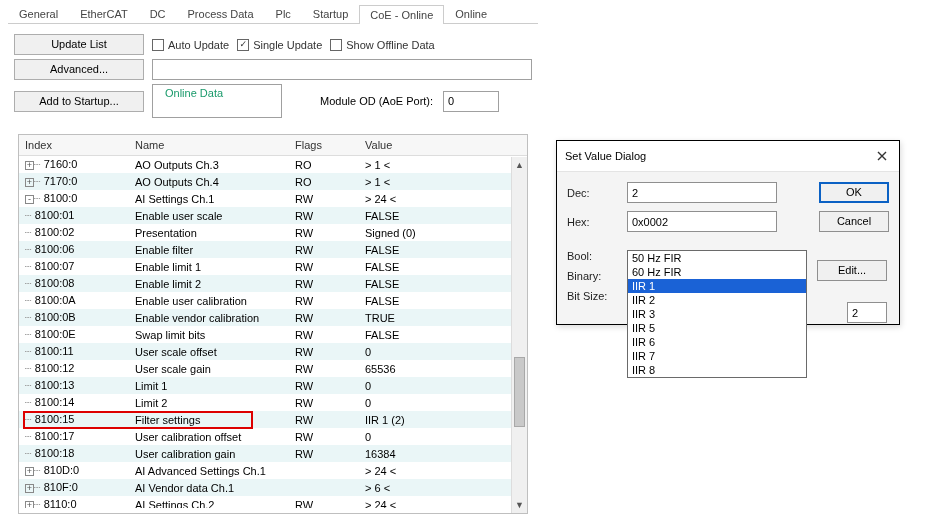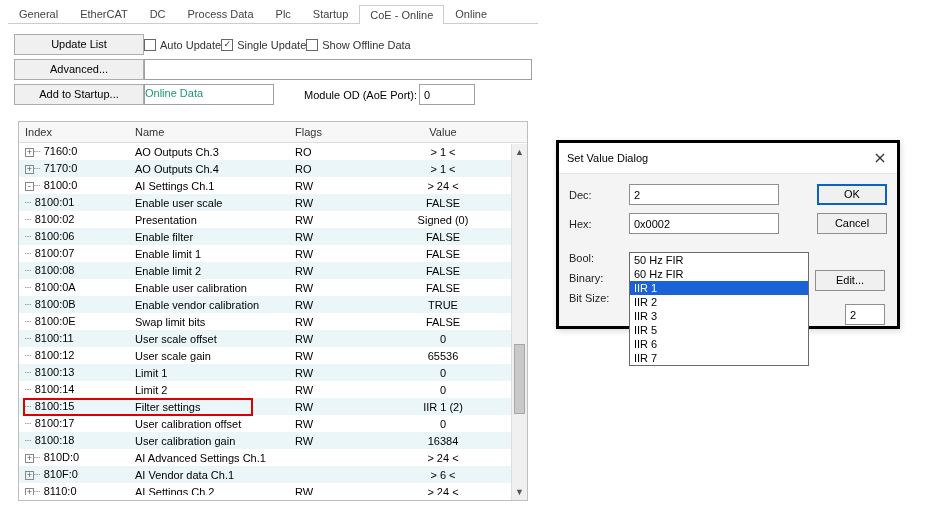--- a/index.html
+++ b/index.html
@@ -4,64 +4,64 @@
 <style>
   * { box-sizing: border-box; font-family: "Segoe UI", Tahoma, Arial, sans-serif; font-size: 11px; }
   body { margin: 0; background: #fff; width: 930px; height: 520px; position: relative; }
 
   
   .left { position: absolute; left: 8px; top: 4px; width: 530px; }
   .tabs { display: flex; border-bottom: 1px solid #ccc; }
   .tab { padding: 3px 10px; color: #444; cursor: pointer; border: 1px solid transparent; border-bottom: none; }
   .tab.active { border-color: #ccc; background: #fff; position: relative; top: 1px; }
   .controls { padding: 10px 6px 6px 6px; }
-  .row { display: flex; align-items: center; gap: 0; margin-bottom: 4px; }
+  .row { display: flex; align-items: center; gap: 8px; margin-bottom: 4px; }
   .btn { width: 130px; height: 21px; border: 1px solid #adadad; background: #f0f0f0; text-align: center; line-height: 19px; cursor: pointer; }
   .chk { display: inline-flex; align-items: center; gap: 4px; color: #333; }
   .chkbox { width: 12px; height: 12px; border: 1px solid #666; display: inline-flex; align-items: center; justify-content: center; font-size: 9px; line-height: 1; }
   .longbox { flex: 1; height: 21px; border: 1px solid #a0a0a0; }
-  .onlinebadge { width: 130px; height: 21px; border: 1px solid #a0a0a0; color: #1a9a6b; padding: 2px 0; }
+  .onlinebadge { width: 130px; height: 34px; border: 1px solid #a0a0a0; color: #1a9a6b; padding: 2px 12px; }
   .modlabel { margin-left: 30px; }
   .modinput { width: 56px; height: 21px; border: 1px solid #a0a0a0; padding: 2px 4px; margin-left: 2px; }
   .tablewrap { position: relative; margin: 6px 6px 0 10px; width: 510px; height: 380px; border: 1px solid #bfbfbf; overflow: hidden; background: #fff; }
   .thead { display: flex; background: #f7f7f7; border-bottom: 1px solid #ddd; }
   .thead div { padding: 4px 6px; color: #333; }
   .col-idx { width: 110px; }
   .col-name { width: 160px; }
   .col-flags { width: 70px; }
-  .col-val  { flex: 1; text-align: center; }
+  .col-val  { flex: 1; }
   .tbody { height: 352px; overflow: hidden; }
   .tr { display: flex; align-items: center; height: 17px; }
   .tr.alt { background: #eaf6f7; }
   .tr .cell { padding: 0 6px; white-space: nowrap; overflow: hidden; }
   .tr .pm { width: 12px; text-align: center; color: #555; }
   .tr .dots { color: #999; font-family: monospace; }
   .highlightbox { position: absolute; border: 2px solid #d00; pointer-events: none; }
   .scrollbar { position: absolute; right: 0; top: 22px; bottom: 0; width: 16px; background: #f0f0f0; border-left: 1px solid #ddd; }
   .sbtn { height: 16px; display:flex; align-items:center; justify-content:center; color:#555; font-size:9px; }
   .thumb { position: absolute; left: 2px; right: 2px; background: #c9c9c9; border: 1px solid #a8a8a8; }
 
   
-  .dialog { position: absolute; left: 556px; top: 140px; width: 344px; border: 3px solid #000000; background: #f4f4f4; box-shadow: 1px 2px 6px rgba(0,0,0,.15); }
+  .dialog { position: absolute; left: 556px; top: 140px; width: 344px; border: 1px solid #000000; background: #f4f4f4; box-shadow: 1px 2px 6px rgba(0,0,0,.15); }
   .titlebar { display:flex; align-items:center; justify-content:space-between; padding: 6px 8px; background: #fff; border-bottom: 1px solid #e4e4e4; }
   .closex { width:18px; height:18px; display:flex; align-items:center; justify-content:center; cursor:pointer; }
   .closex svg { width:10px; height:10px; }
   .dlgbody { padding: 10px 10px 14px 10px; position: relative; }
   .drow { display: flex; align-items: center; margin-bottom: 8px; }
   .dlabel { width: 60px; color: #222; }
   .dinput { width: 150px; height: 21px; border: 1px solid #8f8f8f; background: #fff; padding: 2px 4px; }
   .dbtn { width: 70px; height: 21px; border: 1px solid #8f8f8f; background: #f0f0f0; text-align: center; line-height: 19px; margin-left: auto; cursor:pointer; }
   .dbtn.primary { border: 2px solid #0b61c4; line-height: 17px; }
   .combo { width: 180px; height: 21px; border: 1px solid #8f8f8f; background: #e7f1fb; display: flex; align-items: center; padding: 0 0 0 4px; position: relative; }
   .combo .caret { margin-left:auto; width:18px; height:19px; display:flex; align-items:center; justify-content:center; border-left:1px solid #a9c6e6; }
   .dropdown { position:absolute; left:70px; top:78px; width:180px; border:1px solid #6a6a6a; background:#fff; z-index:5; }
   .dropdown div { padding: 1px 4px; }
   .dropdown .sel { background:#1a62d6; color:#fff; }
   .numbox { position:absolute; right:12px; top:130px; width:40px; height:21px; border:1px solid #8f8f8f; background:#fff; padding:2px 4px; text-align:left; }
-  .editbtn { position:absolute; right:12px; top:96px; }
+  .editbtn { position:absolute; right:12px; top:88px; }
 </style>
 </head>
 <body>
 
 <div class="left">
   <div class="tabs" id="tabs">
       <div class="tab">General</div>
       <div class="tab">EtherCAT</div>
       <div class="tab">DC</div>
       <div class="tab">Process Data</div>
@@ -276,15 +276,16 @@
     <input class="numbox" value="2" style="">
     <div class="dropdown" id="dd">
         <div>50 Hz FIR</div>
         <div>60 Hz FIR</div>
         <div class="sel">IIR 1</div>
         <div>IIR 2</div>
         <div>IIR 3</div>
         <div>IIR 5</div>
         <div>IIR 6</div>
         <div>IIR 7</div>
+        <div>IIR 8</div>
       </div>
   </div>
 </div>
 
 </body></html>

